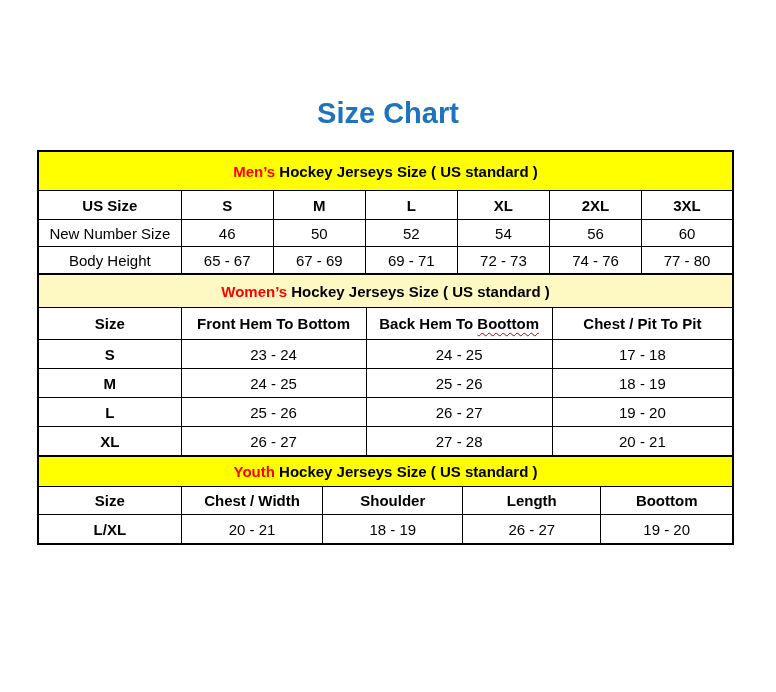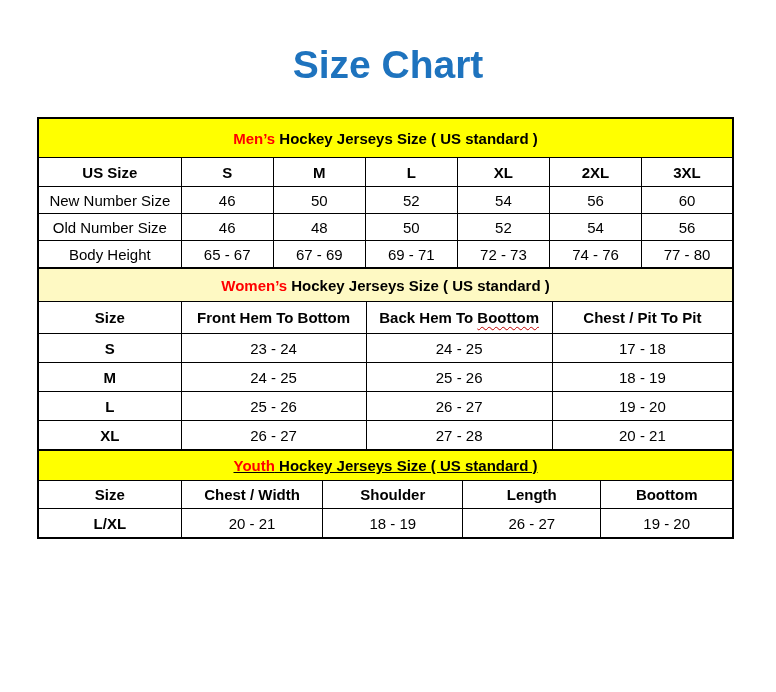--- a/index.html
+++ b/index.html
@@ -6,28 +6,28 @@
   html, body { margin: 0; padding: 0; background: #ffffff; }
   .canvas {
     width: 776px; height: 692px;
     background: #ffffff;
     font-family: "Liberation Sans", sans-serif;
     position: relative;
     overflow: hidden;
   }
   .page-title {
     margin: 0;
-    padding-top: 44px;
+    padding-top: 98px;
     text-align: center;
-    font-size: 39px;
+    font-size: 29px;
     font-weight: bold;
     letter-spacing: 0px;
     line-height: 1.1;
   }
-  .tables-wrap { margin: 30px 0 0 37px; width: 697px; }
+  .tables-wrap { margin: 20px 0 0 37px; width: 697px; }
   table.size-table {
     border-collapse: collapse;
     table-layout: fixed;
     width: 697px;
     border: 2px solid #000;
   }
   table.size-table + table.size-table { margin-top: -2px; }
   table.size-table td, table.size-table th {
     border: 1px solid #000;
     text-align: center;
@@ -38,21 +38,21 @@
     overflow: hidden;
     white-space: nowrap;
   }
   td.band {
     background: #FFFF00;
     font-weight: bold;
     font-size: 17.5px;
   }
   .t-mens  td.band { height: 40px; }
   .t-womens td.band { height: 34px; }
-  .t-youth td.band { height: 31px; text-decoration: underline; }
+  .t-youth td.band { height: 31px; }
   .band .accent {  font-weight: bold; }
   tr.head th { font-weight: bold; }
   .t-mens  tr.head th { height: 29px; }
   .t-womens tr.head th { height: 32px; }
   .t-youth tr.head th { height: 28px; }
   .t-mens  tbody td { height: 27px; }
   .t-womens tbody td { height: 29px; }
   .t-youth tbody td { height: 29px; }
   .labels-bold tbody td:first-child { font-weight: bold; }
   .squiggle {
@@ -99,29 +99,20 @@
           <tr>
             <td>New Number Size</td>
             <td>46</td>
             <td>50</td>
             <td>52</td>
             <td>54</td>
             <td>56</td>
             <td>60</td>
           </tr>
           <tr>
-            <td>Old Number Size</td>
-            <td>46</td>
-            <td>48</td>
-            <td>50</td>
-            <td>52</td>
-            <td>54</td>
-            <td>56</td>
-          </tr>
-          <tr>
             <td>Body Height</td>
             <td>65 - 67</td>
             <td>67 - 69</td>
             <td>69 - 71</td>
             <td>72 - 73</td>
             <td>74 - 76</td>
             <td>77 - 80</td>
           </tr>
         </tbody>
     </table>

